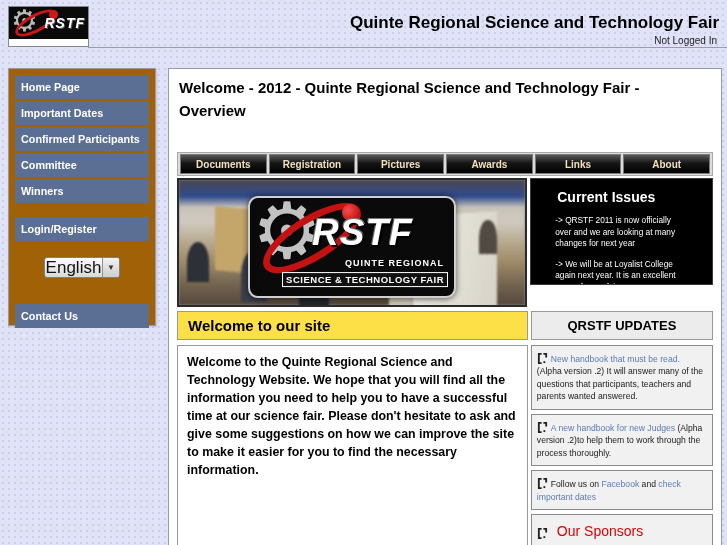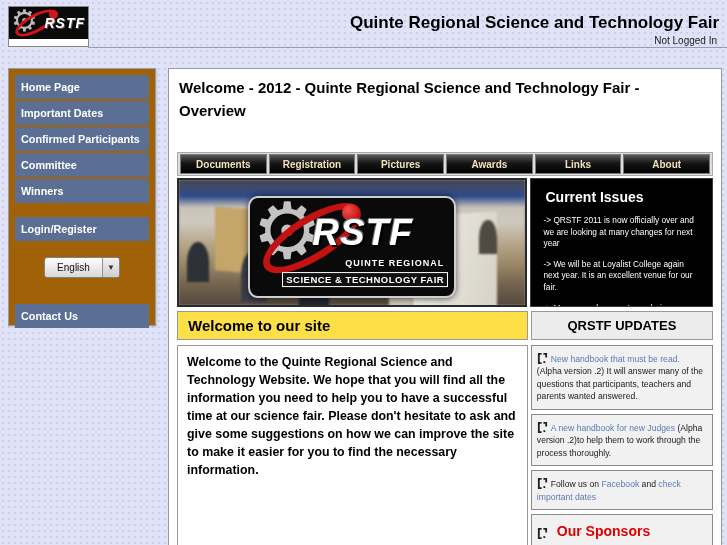--- a/index.html
+++ b/index.html
@@ -31,21 +31,21 @@
   .sidebar { position:absolute; left:8px; top:68px; width:148px; height:258px;
     background:#a16207; border:1px solid #9a9aa6; padding:6px; box-shadow:1px 1px 2px rgba(0,0,0,0.15); }
   .nav-btn { display:block; width:100%; background:#5b6e94; color:#fff; font-weight:bold;
     font-size:10.8px; text-align:left; padding:6px 6px; margin-bottom:2px; border:none;
     font-family:"Liberation Sans", sans-serif; cursor:pointer; }
   .nav-btn.gap-top { margin-top:14px; }
   .nav-btn.gap-top2 { margin-top:26px; }
   .lang-select { margin:16px auto 0 auto; width:76px; height:21px; display:flex;
     border:1px solid #808080; border-radius:3px; overflow:hidden;
     background:linear-gradient(#fdfdfd,#d9d9d9); cursor:pointer; }
-  .lang-label { flex:1; font-size:10px; color:#111; text-align:center; line-height:19px; }
+  .lang-label { flex:1; font-size:17px; color:#111; text-align:center; line-height:19px; }
   .lang-arrow { width:17px; border-left:1px solid #909090; background:linear-gradient(#f2f2f2,#cfcfcf);
     font-size:8px; color:#333; text-align:center; line-height:19px; }
   
   .main { position:absolute; left:168px; top:68px; width:554px; height:532px; background:#fff;
     border:1px solid #9a9aa6; padding:8px; }
   .main-heading { font-size:15px; font-weight:bold; color:#000; line-height:1.5;
     margin:0 0 0 2px; max-width:520px; }
   .tabbar { margin-top:30px; display:flex; background:#dcdcdc; border:1px solid #aaa;
     padding:1px; height:24px; }
   .tab { flex:1; margin:0 1px; background:linear-gradient(#5a5a5a, #161616 45%, #000);
@@ -84,42 +84,42 @@
   .blogo-dot { position:absolute; left:92px; top:6px; width:17px; height:17px;
     background:radial-gradient(circle at 35% 35%, #f05050, #b00); border-radius:50%; }
   .blogo-acronym { position:absolute; left:62px; top:14px; font-size:37px; font-weight:bold;
     font-style:italic; color:#fff; letter-spacing:1px;
     text-shadow:2px 2px 1px #000, -1px -1px 0 #777, 1px -1px 0 #777; }
   .blogo-l1 { position:absolute; right:10px; top:60px; font-size:9px; font-weight:bold;
     color:#fff; letter-spacing:1px; }
   .blogo-l2 { position:absolute; right:6px; top:74px; font-size:9.5px; font-weight:bold;
     color:#fff; letter-spacing:0.5px; border:1px solid #fff; padding:1px 3px; background:#111; }
   
-  .issues { width:185px; height:129px; background:#000; border:1px solid #3a3a3a;
-    color:#fff; padding:8px 12px; overflow:hidden; }
+  .issues { width:185px; height:107px; background:#000; border:1px solid #3a3a3a;
+    color:#fff; padding:8px 24px; overflow:hidden; }
   .issues-title { font-size:14px; font-weight:bold; margin:2px 0 10px 2px; }
   .issue { font-size:8.3px; line-height:1.4; margin-bottom:9px; }
   .issue:nth-of-type(3) { margin-bottom:1px; }
   
   .row2 { display:flex; gap:3px; margin-top:4px; }
   .welcome-bar { width:356px; border:1px solid #999; background:#fde047; padding:5px 10px;
     font-size:15px; font-weight:bold; }
   .updates-bar { width:185px; border:1px solid #999; background:#ececec; text-align:center;
     padding:6px 2px; font-size:13px; font-weight:bold; }
   
   .row3 { display:flex; gap:3px; margin-top:5px; height:253px; }
   .welcome-body { width:356px; border:1px solid #999; background:#fff; padding:8px 9px;
     font-size:12.4px; font-weight:bold; line-height:1.45; color:#000; }
   .updates-col { width:185px; display:flex; flex-direction:column; gap:4px; }
   .upd-box { background:#f1f1f1; border:1px solid #8a8a8a; padding:6px 5px; font-size:8.6px;
     line-height:1.45; color:#1a1a1a; }
   .upd-box.grow { flex:1; }
   .upd-link { color:#5a7bb5; cursor:pointer; }
   .broken-img { display:inline-block; width:11px; height:12px; vertical-align:-2px; margin-right:3px; }
-  .sponsors-text { color:#dd0000; font-size:14px; font-weight:bold; margin-left:6px;
+  .sponsors-text { color:#dd0000; font-size:14px; font-weight:normal; margin-left:6px;
     vertical-align:1px; cursor:pointer; }
   .social-box { font-size:8.6px; }
 </style>
 </head>
 <body>
 
 <div class="logo">
   <div class="logo-black">
     <span class="logo-gear">⚙</span>
     <span class="logo-orbit"></span>

